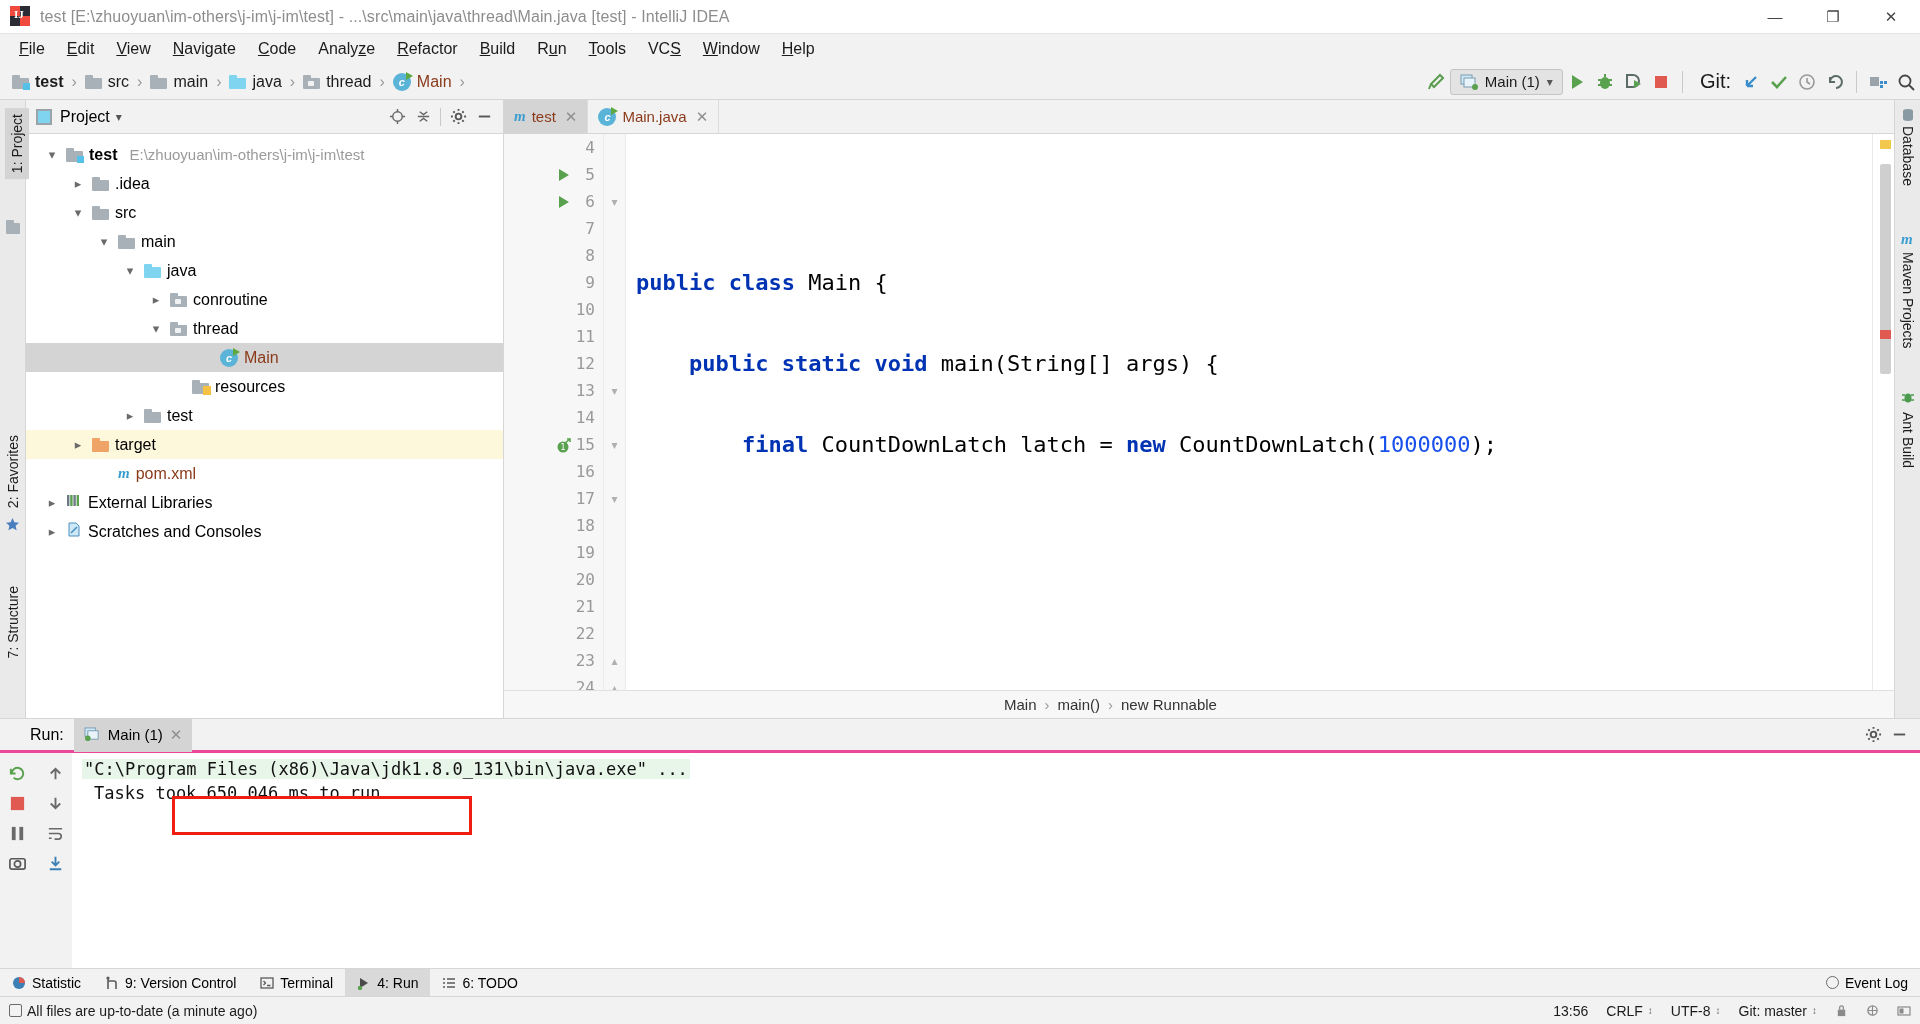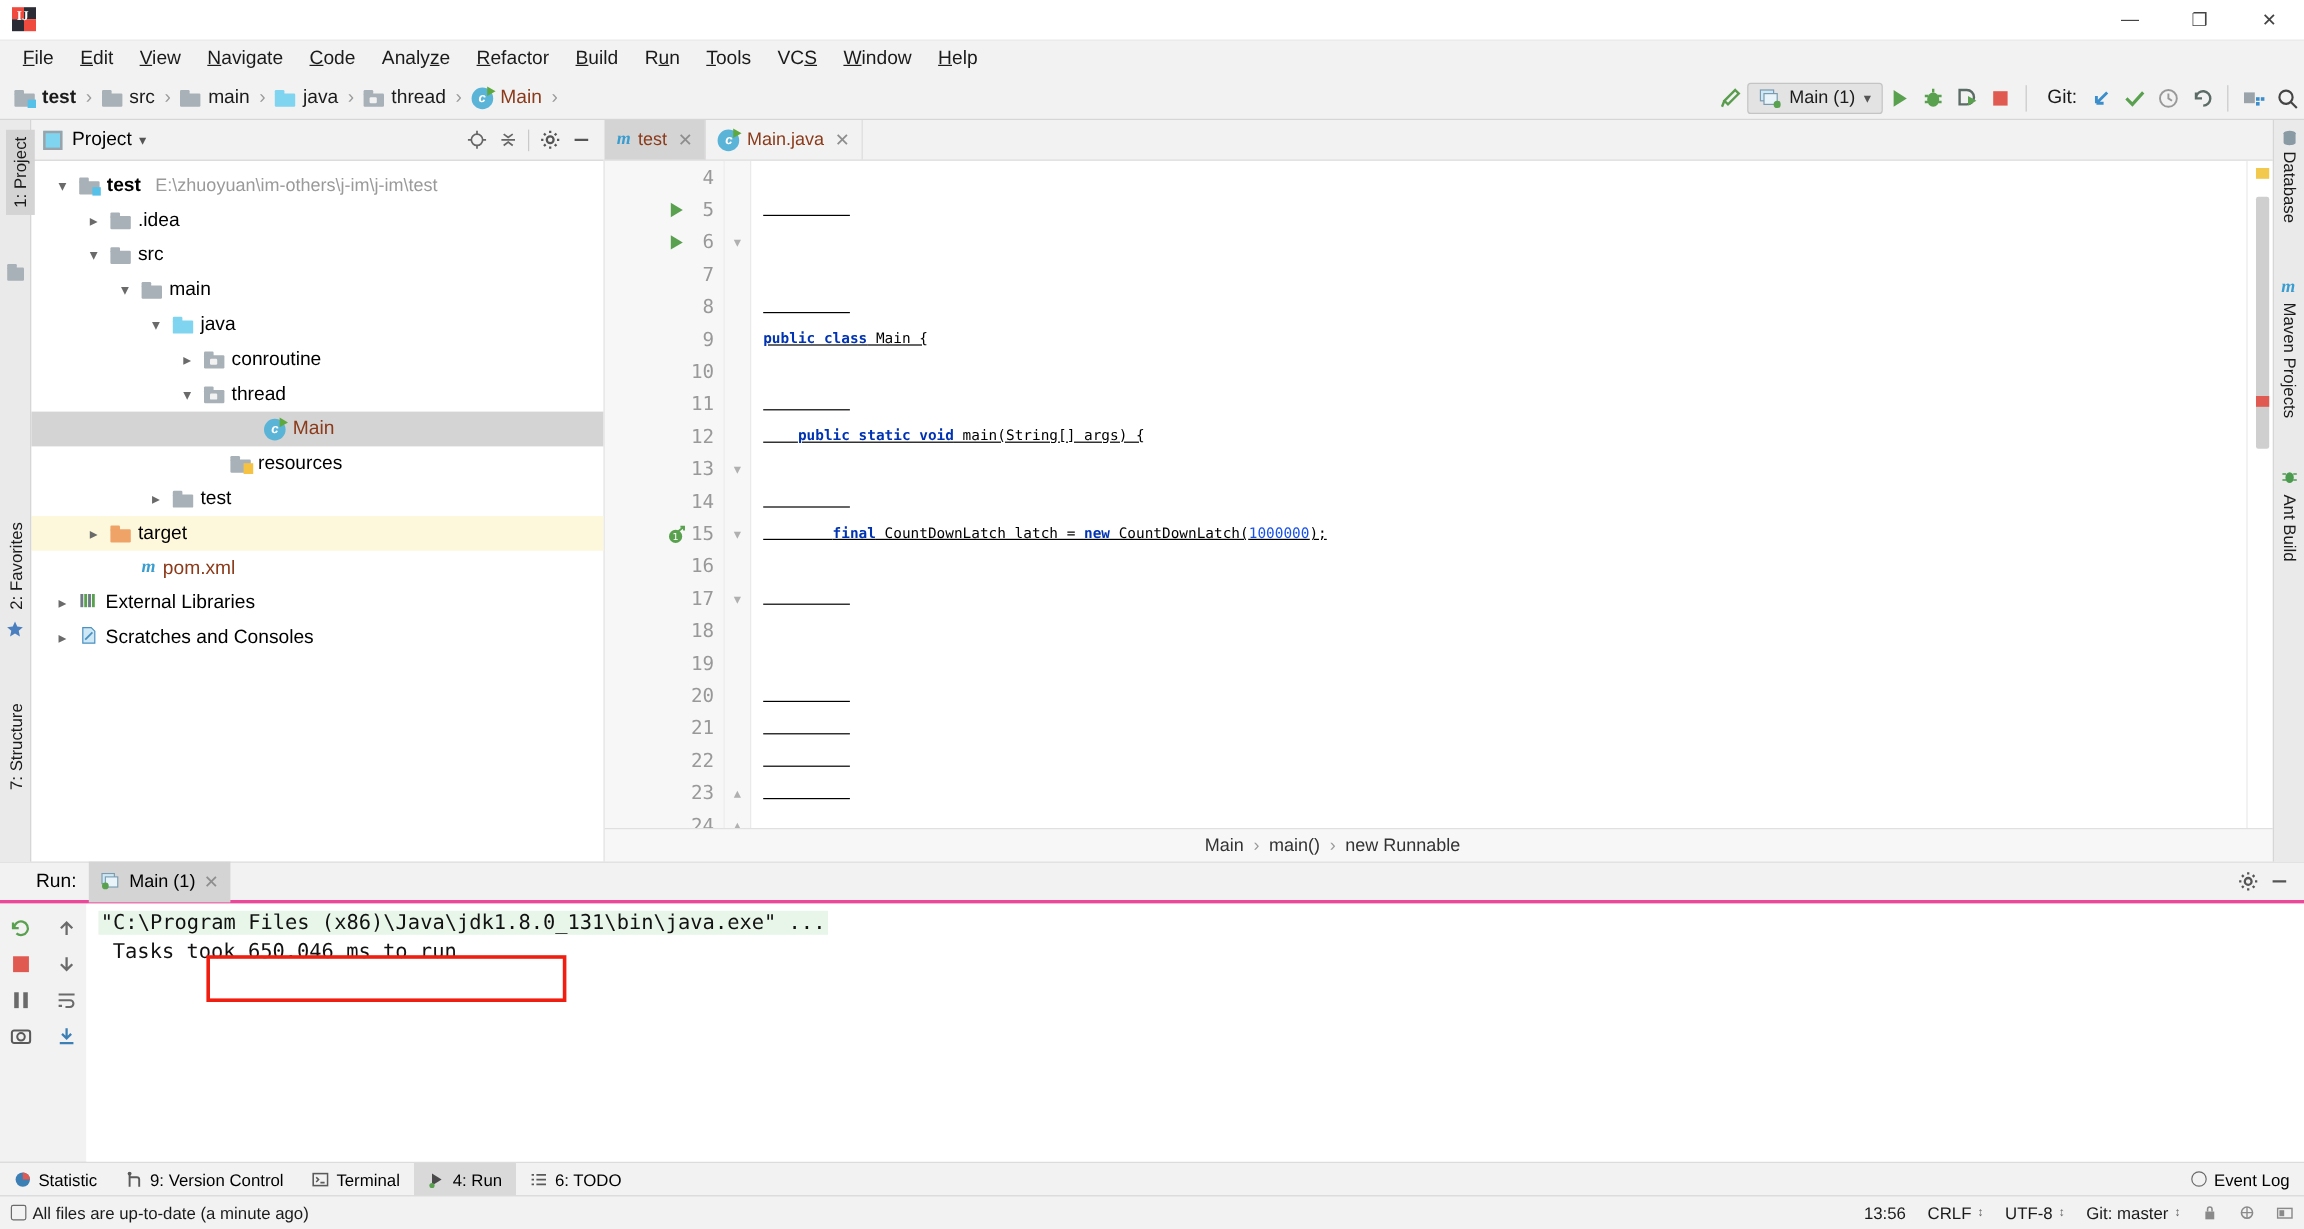--- a/index.html
+++ b/index.html
@@ -54,21 +54,21 @@
   .cicon { width:18px; height:18px; border-radius:50%; background:#5ab4d8; display:inline-flex; align-items:center;
            justify-content:center; color:#fff; font-size:11px; font-style:italic; font-weight:bold; position:relative; flex:0 0 18px;}
   .cicon:after { content:""; position:absolute; right:-2px; top:-1px; border-left:7px solid #5ea93f; border-top:4px solid transparent; border-bottom:4px solid transparent; }
 
   
   .run-config {
     display:flex; align-items:center; gap:7px; height:26px; padding:0 9px;
     background:#e3e3e3; border:1px solid #c4c4c4; border-radius:3px; font-size:15px; color:#1b1b1b;
   }
   .tool-btn { width:28px; height:28px; display:flex; align-items:center; justify-content:center; }
-  .git-label { font-size:16px; color:#1b1b1b; margin:0 6px 0 10px; }
+  .git-label { font-size:20px; color:#1b1b1b; margin:0 6px 0 10px; }
   .vsep { width:1px; height:22px; background:#c9c9c9; margin:0 7px; }
 
   
   .body-row { display:flex; flex:1; min-height:0; }
 
   .left-strip { width:26px; background:#eaeaea; border-right:1px solid #d6d6d6; position:relative; flex:0 0 26px; }
   .strip-label { position:absolute; writing-mode:vertical-rl; transform:rotate(180deg); font-size:14px; color:#1b1b1b; white-space:nowrap; }
   .strip-label.top { top:8px; left:5px; background:#d4d4d4; padding:6px 4px; }
   .strip-label.fav { bottom:210px; left:5px; }
   .strip-label.struct { bottom:60px; left:5px; }
@@ -106,22 +106,22 @@
 
   .code-area { flex:1; display:flex; position:relative; min-height:0; overflow:hidden; background:#fff; }
   .gutter { width:100px; background:#f7f7f7; border-right:1px solid #eaeaea; position:relative; flex:0 0 100px; }
   .gline { height:27px; display:flex; align-items:center; justify-content:flex-end; padding-right:8px;
            font-family:"DejaVu Sans Mono", monospace; font-size:16px; color:#999; }
   .grun { position:absolute; left:52px; width:16px; height:27px; display:flex; align-items:center; justify-content:center;}
   .tri { width:0;height:0;border-left:10px solid #59a14f;border-top:6px solid transparent;border-bottom:6px solid transparent;}
   .fold-col { width:22px; background:#f7f7f7; border-right:1px solid #eaeaea; position:relative; flex:0 0 22px;}
   .foldmark { position:absolute; left:4px; width:13px; height:27px; display:flex; align-items:center; justify-content:center; color:#b0b0b0; font-size:12px;}
 
-  .code { flex:1; position:relative; font-family:"DejaVu Sans Mono", monospace; font-size:12px; line-height:27px;
-          white-space:pre; overflow:hidden; padding-left:10px;text-decoration:underline; }
+  .code { flex:1; position:relative; font-family:"DejaVu Sans Mono", monospace; font-size:22px; line-height:27px;
+          white-space:pre; overflow:hidden; padding-left:10px; }
   .cl { height:27px; }
   .kw   { color:#0033b3; font-weight:bold; }
   .num  { color:#1750eb; }
   .cmt  { color:#8c8c8c; font-style:italic; }
   .itl  { font-style:italic; }
 
   .right-marker { width:22px; background:#fff; position:relative; flex:0 0 22px; border-left:1px solid #eaeaea;}
   .rm-sq { position:absolute; right:3px; width:11px; height:9px; }
   .scroll-thumb { position:absolute; right:3px; width:11px; background:#cfcfcf; border-radius:2px; }
 
@@ -166,20 +166,21 @@
   <div class="titlebar">
     <div class="tb-icon">
       <div class="idea-logo">
         <div class="q1"></div>
           <div class="q2"></div>
           <div class="q3"></div>
           <div class="q4"></div>
         <div class="j">IJ</div>
       </div>
     </div>
+    <div class="tb-title">test [E:\zhuoyuan\im-others\j-im\j-im\test] - ...\src\main\java\thread\Main.java [test] - IntelliJ IDEA</div>
     <div class="tb-spacer"></div>
     <div class="win-btn">—</div>
     <div class="win-btn">❐</div>
     <div class="win-btn close">✕</div>
   </div>
 
   <div class="menubar">
     <div class="menu-item"><u>F</u>ile</div>
     <div class="menu-item"><u>E</u>dit</div>
     <div class="menu-item"><u>V</u>iew</div>

